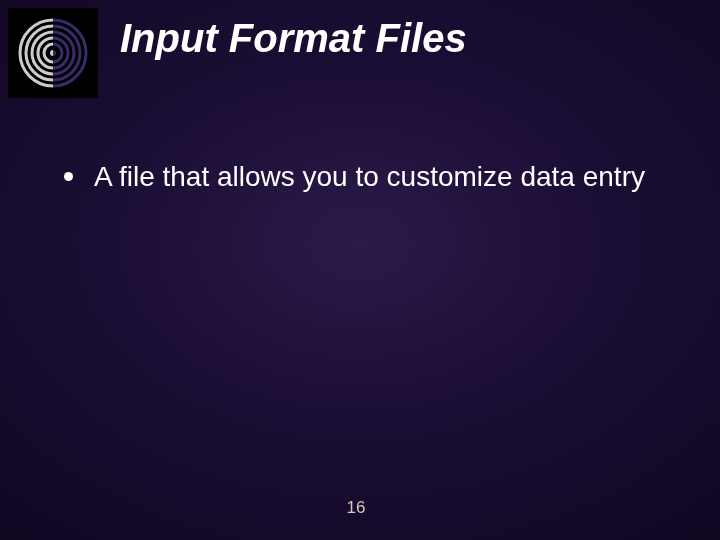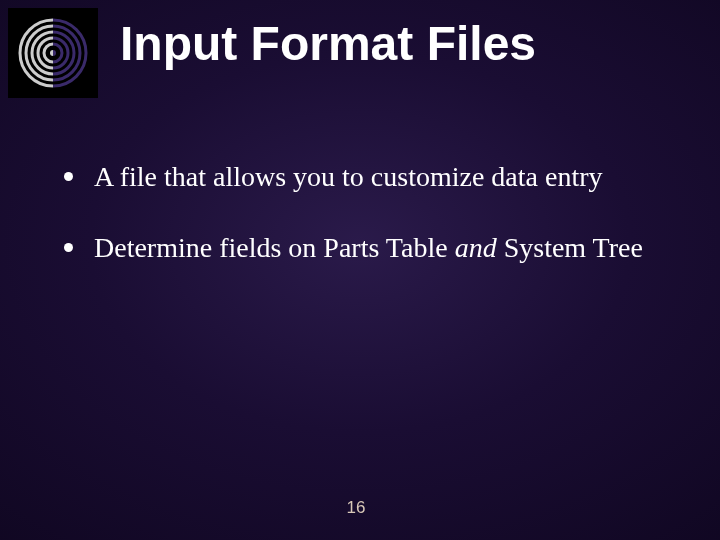--- a/index.html
+++ b/index.html
@@ -20,31 +20,31 @@
     display: flex;
     align-items: center;
     justify-content: center;
   }
   .logo svg { display: block; }
   .title {
     position: absolute;
     top: 16px;
     left: 120px;
     right: 20px;
-    font-size: 48px;
+    font-size: 40px;
     font-weight: bold;
     color: #ffffff;
     text-align: left;
+    font-style: italic;
   }
   .content {
     position: absolute;
     top: 150px;
     left: 60px;
     right: 40px;
-    font-family: Liberation Serif, serif;
   }
   .bullet-list { list-style: none; }
   .bullet-item {
     position: relative;
     padding-left: 34px;
     font-size: 28px;
     line-height: 1.9;
     color: #ffffff;
     margin-bottom: 18px;
   }
@@ -101,19 +101,16 @@
   </svg>
 </div>
 
 <h1 class="title">Input Format Files</h1>
 
 <div class="content">
   <ul class="bullet-list">
     <li class="bullet-item">
       <span>A file that allows you to customize data entry</span>
     </li>
-    <li class="bullet-item">
-      <span>Determine fields on Parts Table </span><span class="italic">and</span><span> System Tree</span>
-    </li>
   </ul>
 </div>
 
 <div class="page-number">16</div>
 
 </body></html>

